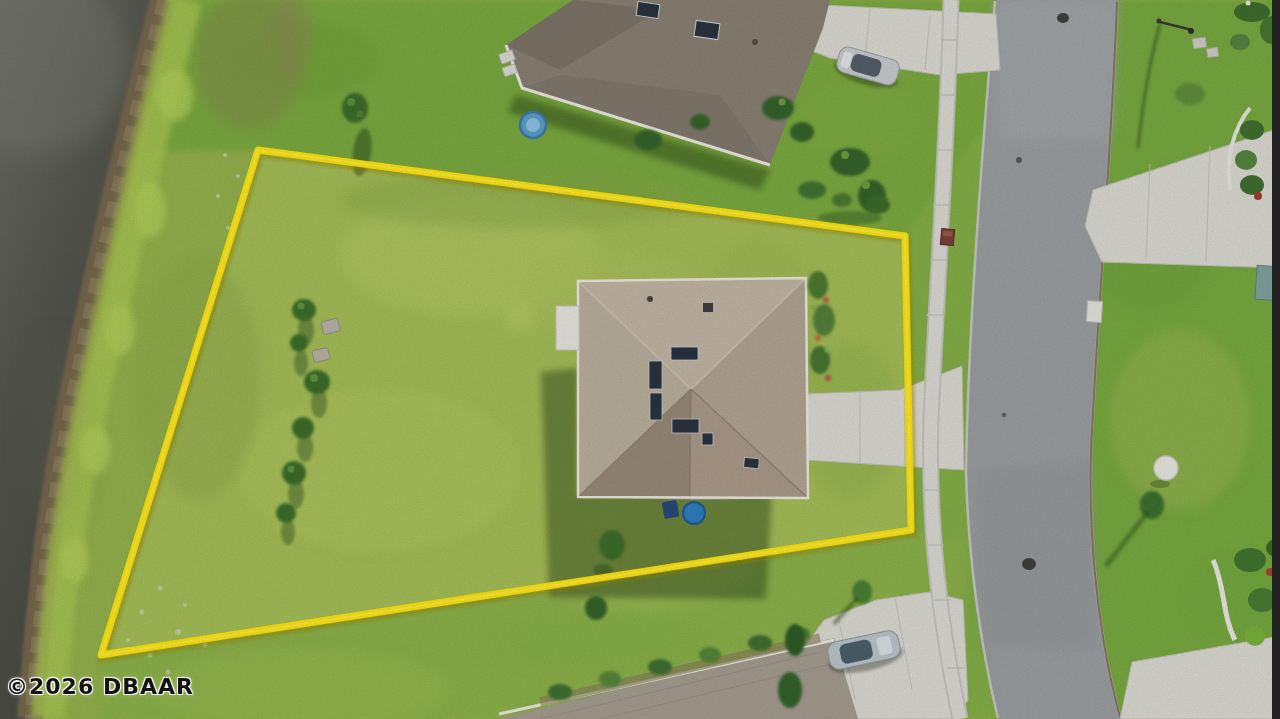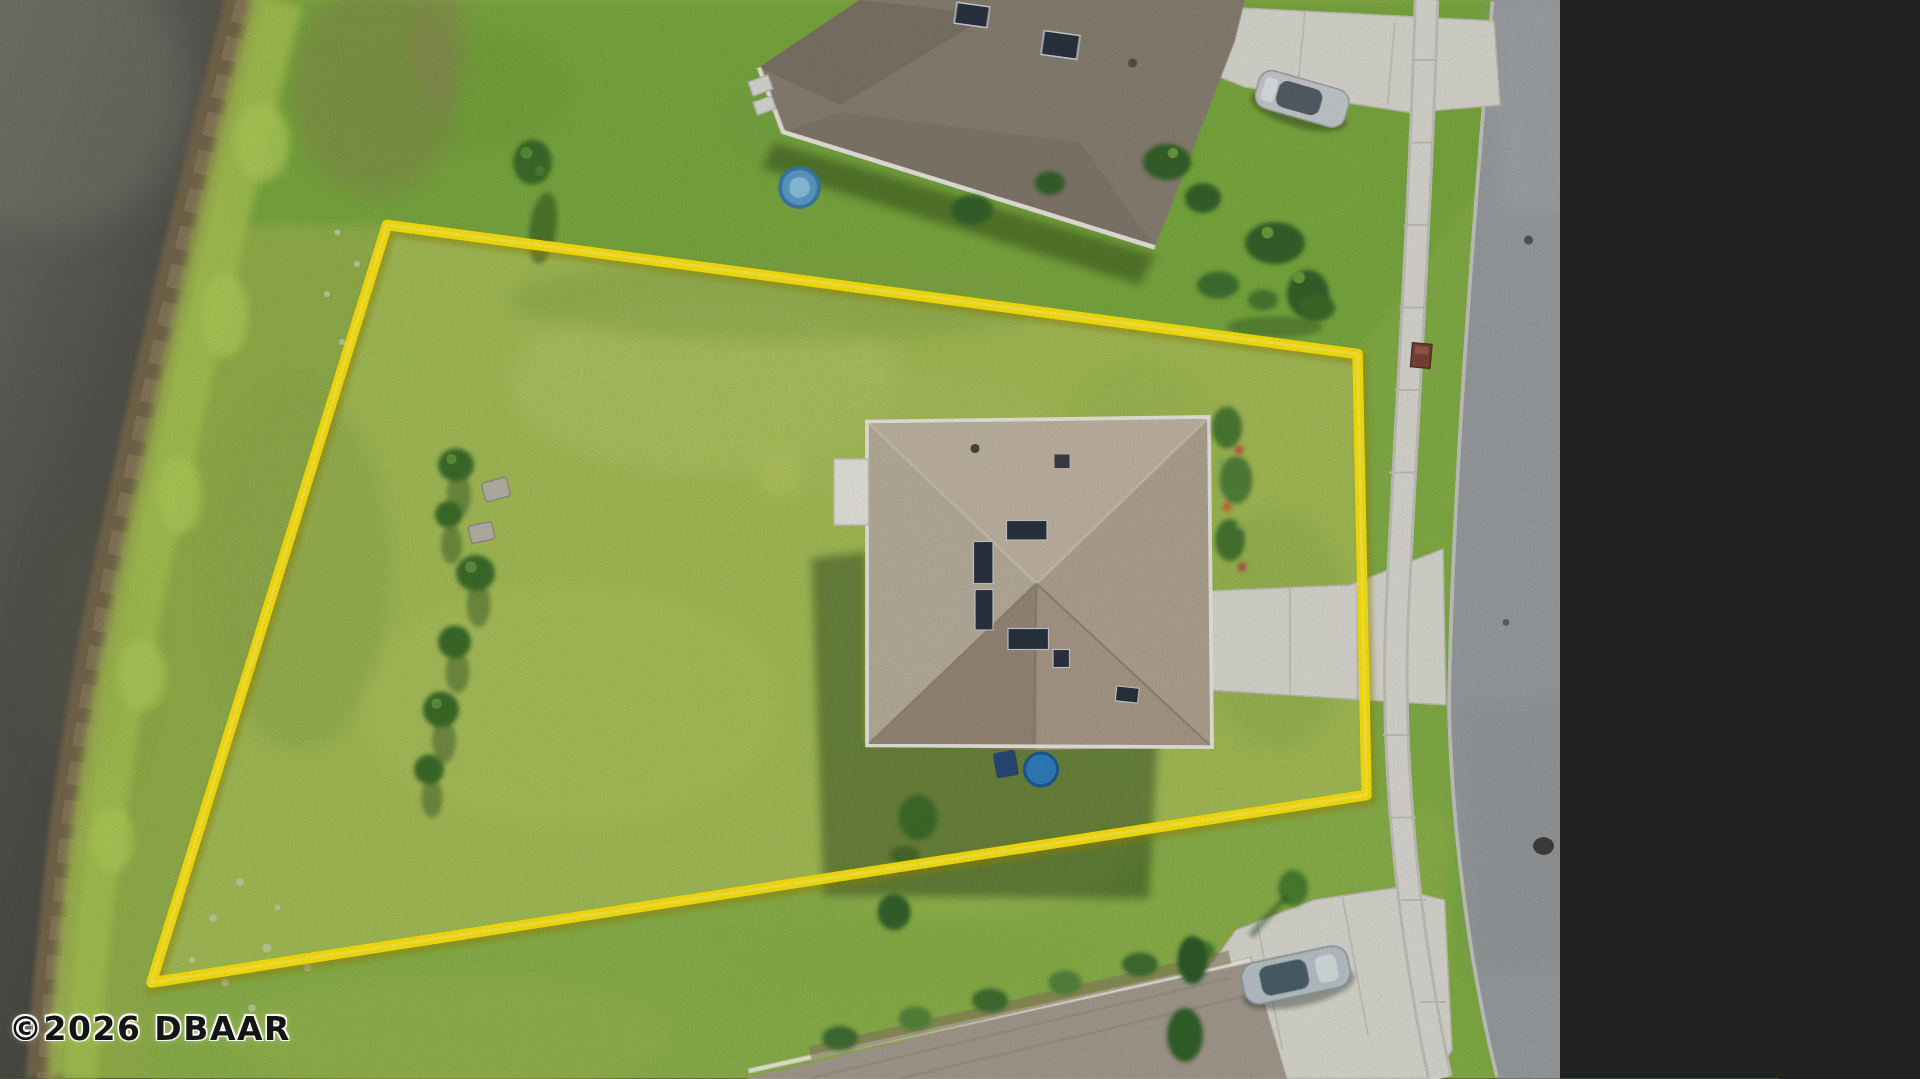--- a/index.html
+++ b/index.html
@@ -1,17 +1,17 @@
 <!DOCTYPE html>
 <html style="--grass-base: #94b24c; --grass-north: #7cab41; --grass-east: #78aa3f; --grass-south: #8db34c; --grass-lot: #a6bf58; --water-dark: #43443d; --water-light: #6e7067; --mud-brown: #76674e; --moss-green: #a9c653; --road-gray: #9c9fa2; --concrete: #dcdbd3; --concrete-edge: #c2c1b9; --curb-brown: #7c6a50; --roof-main: #b2a593; --roof-main-light: #c3b7a5; --roof-main-dark: #a2927f; --roof-north-house: #8b8174; --roof-south-house: #a69d90; --skylight-navy: #2a3340; --fascia-white: #eceae2; --boundary-yellow: #ffe70a; --car-silver: #c9cdd0; --glass-dark: #49535c; --tree-green: #3d6e2c; --bush-dark: #35642a; --pool-blue: #2f7fc0; --watermark-ink: #141414;"><head>
 <meta charset="utf-8">
 <style>
   html,body{margin:0;padding:0;background:#222;}
   .stage{
-    position:relative;width:1040px;height:719px;overflow:hidden;
+    position:relative;width:1272px;height:719px;overflow:hidden;
     font-family:"DejaVu Sans", sans-serif;
   }
   .stage svg{position:absolute;left:0;top:0;display:block;}
   .watermark{
     position:absolute;left:6px;top:674px;
     font-size:22px;font-weight:bold;letter-spacing:1px;
     color:var(--watermark-ink,#141414);
     text-shadow:
       -1px -1px 0 rgba(255,255,255,.85), 1px -1px 0 rgba(255,255,255,.85),
       -1px  1px 0 rgba(255,255,255,.85), 1px  1px 0 rgba(255,255,255,.85),

